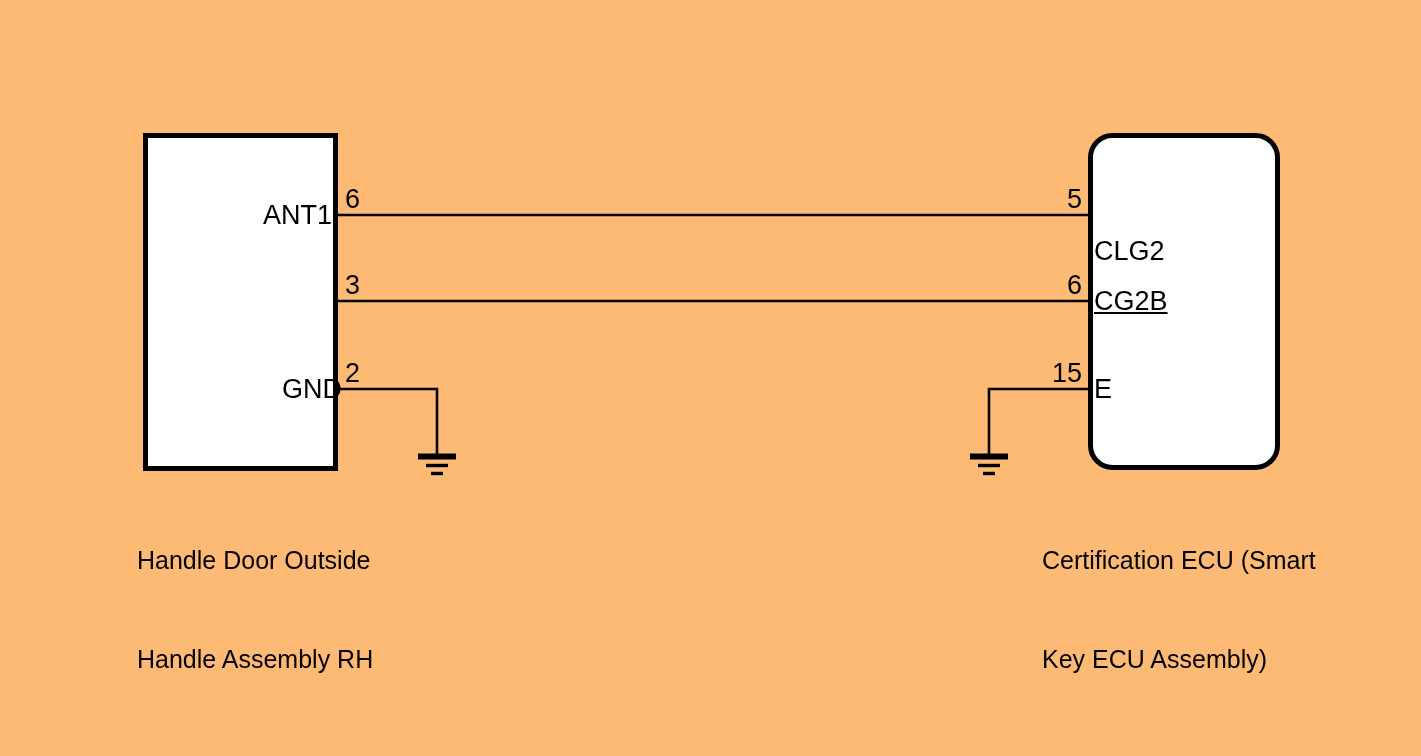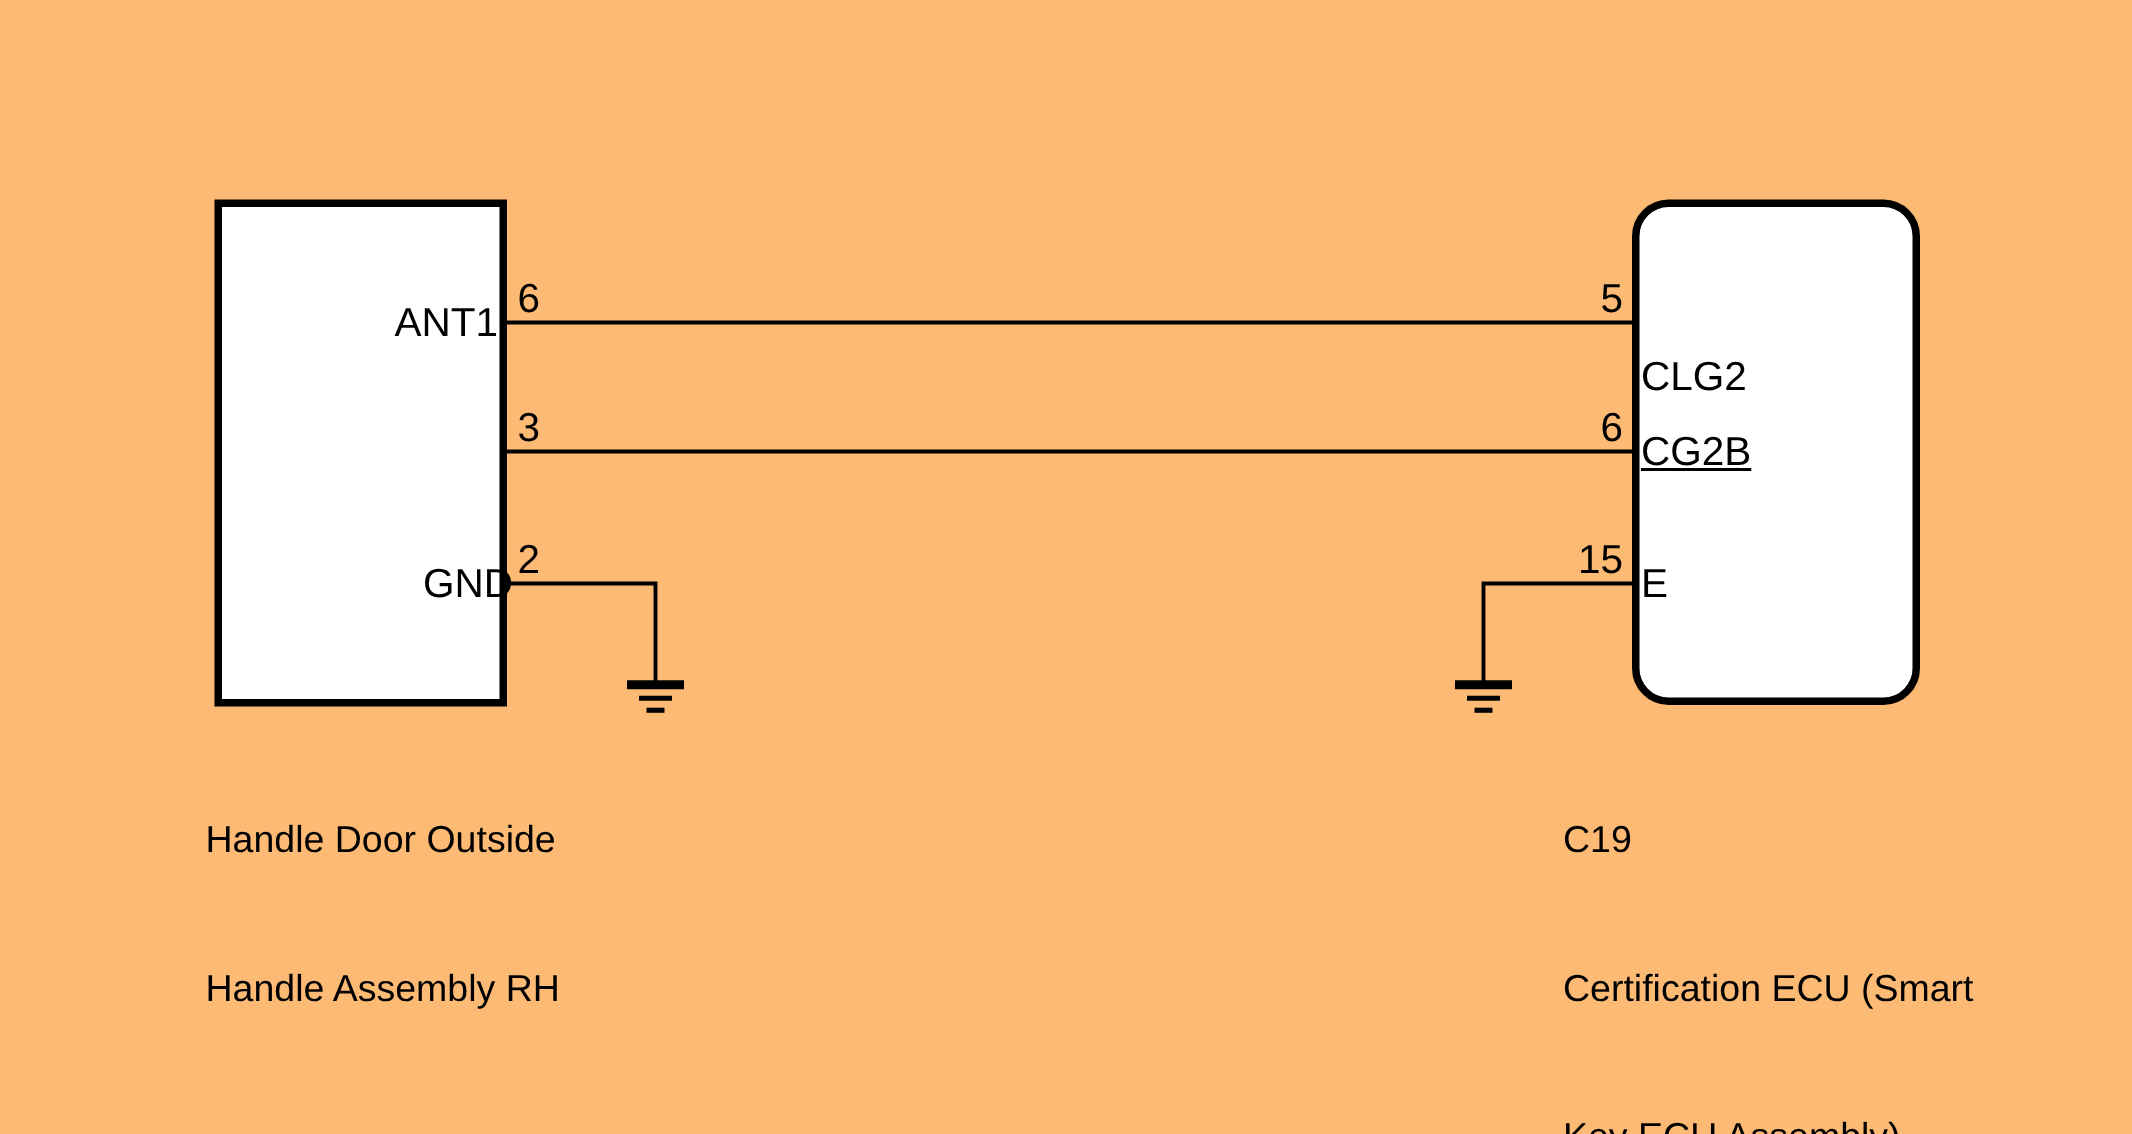--- a/index.html
+++ b/index.html
@@ -92,18 +92,17 @@
   <div class="txt pin-num right-align" style="left:962px; top:186px; width:120px;">5</div>
   <div class="txt pin-num right-align" style="left:962px; top:272px; width:120px;">6</div>
   <div class="txt pin-num right-align" style="left:962px; top:360px; width:120px;">15</div>
 
   <div class="txt comp-caption" style="left:137px; top:478px;">
     <div>Handle Door Outside</div>
     <div>Handle Assembly RH</div>
   </div>
 
   <div class="txt comp-caption" style="left:1042px; top:478px;">
-    <div>C19</div>
     <div>Certification ECU (Smart</div>
     <div>Key ECU Assembly)</div>
   </div>
 
 </div>
 
 </body></html>

